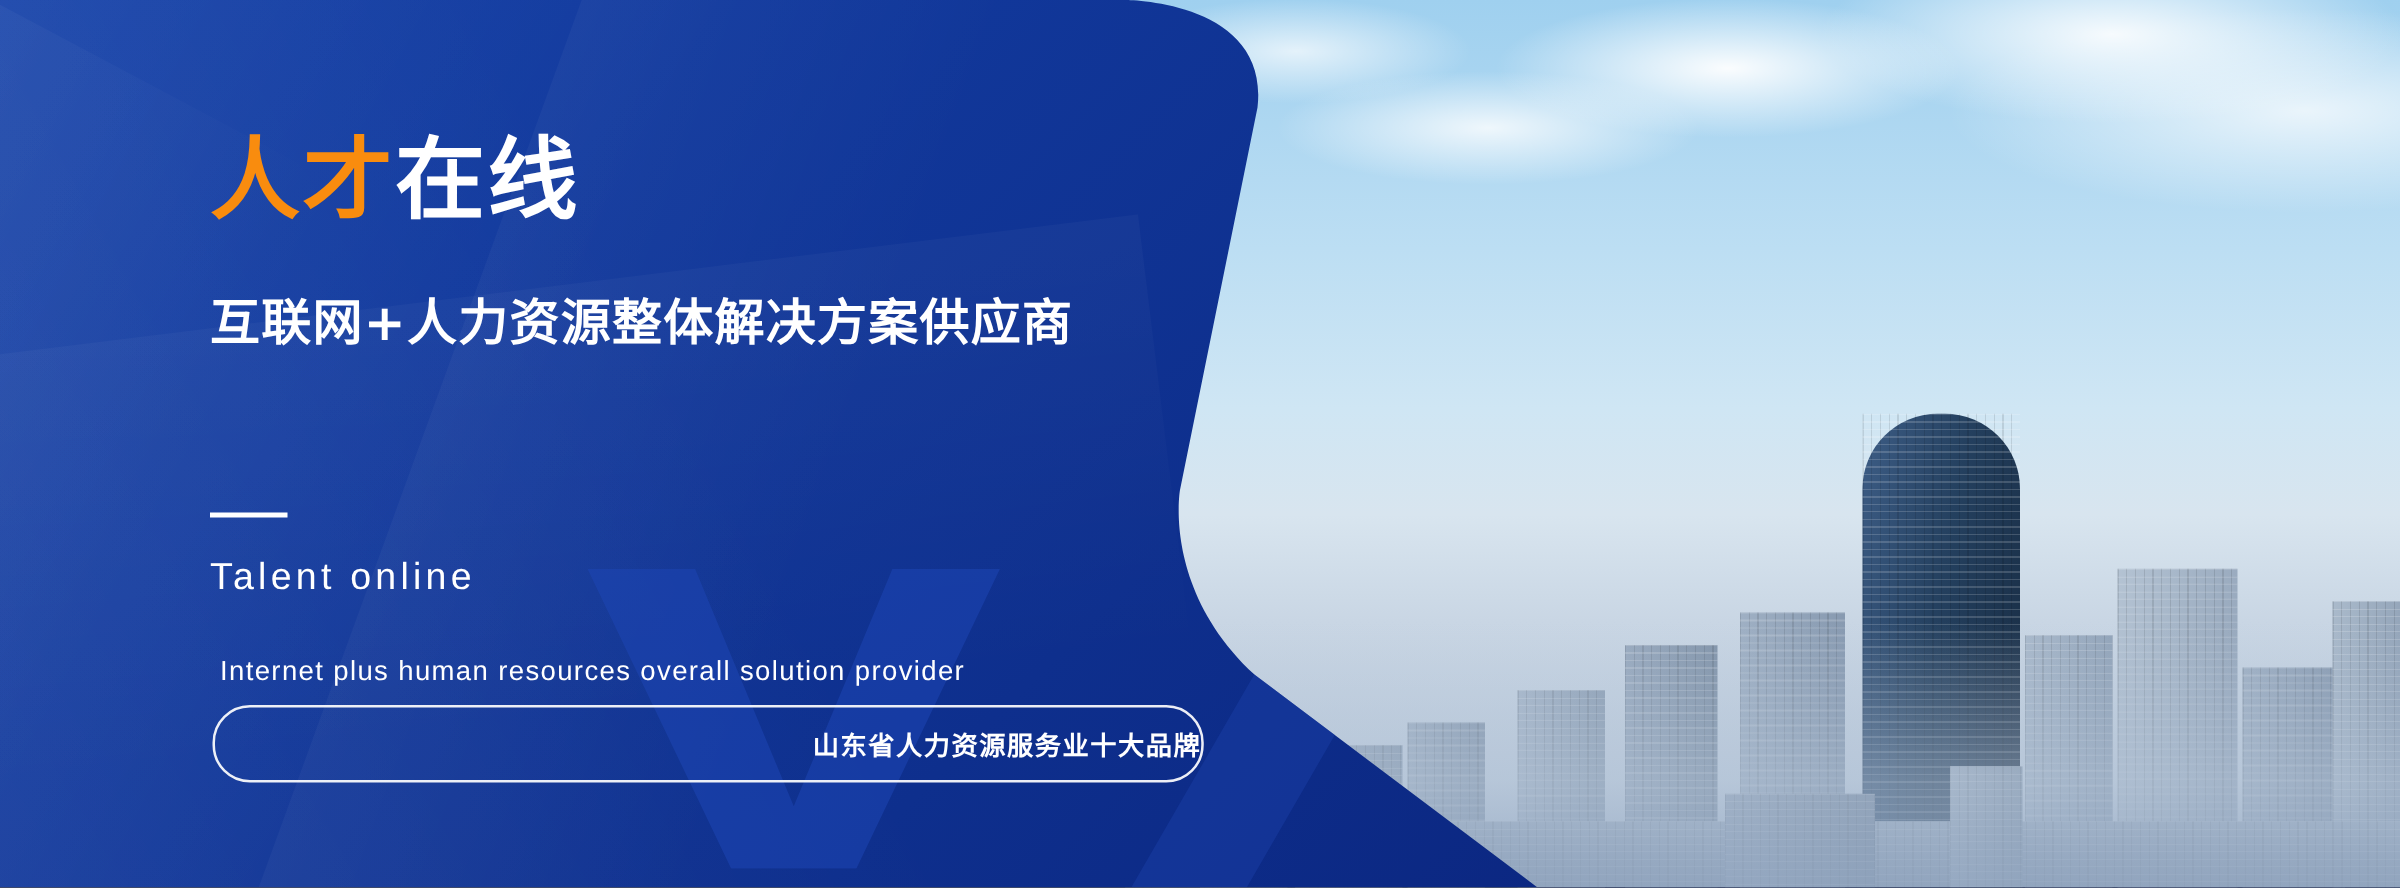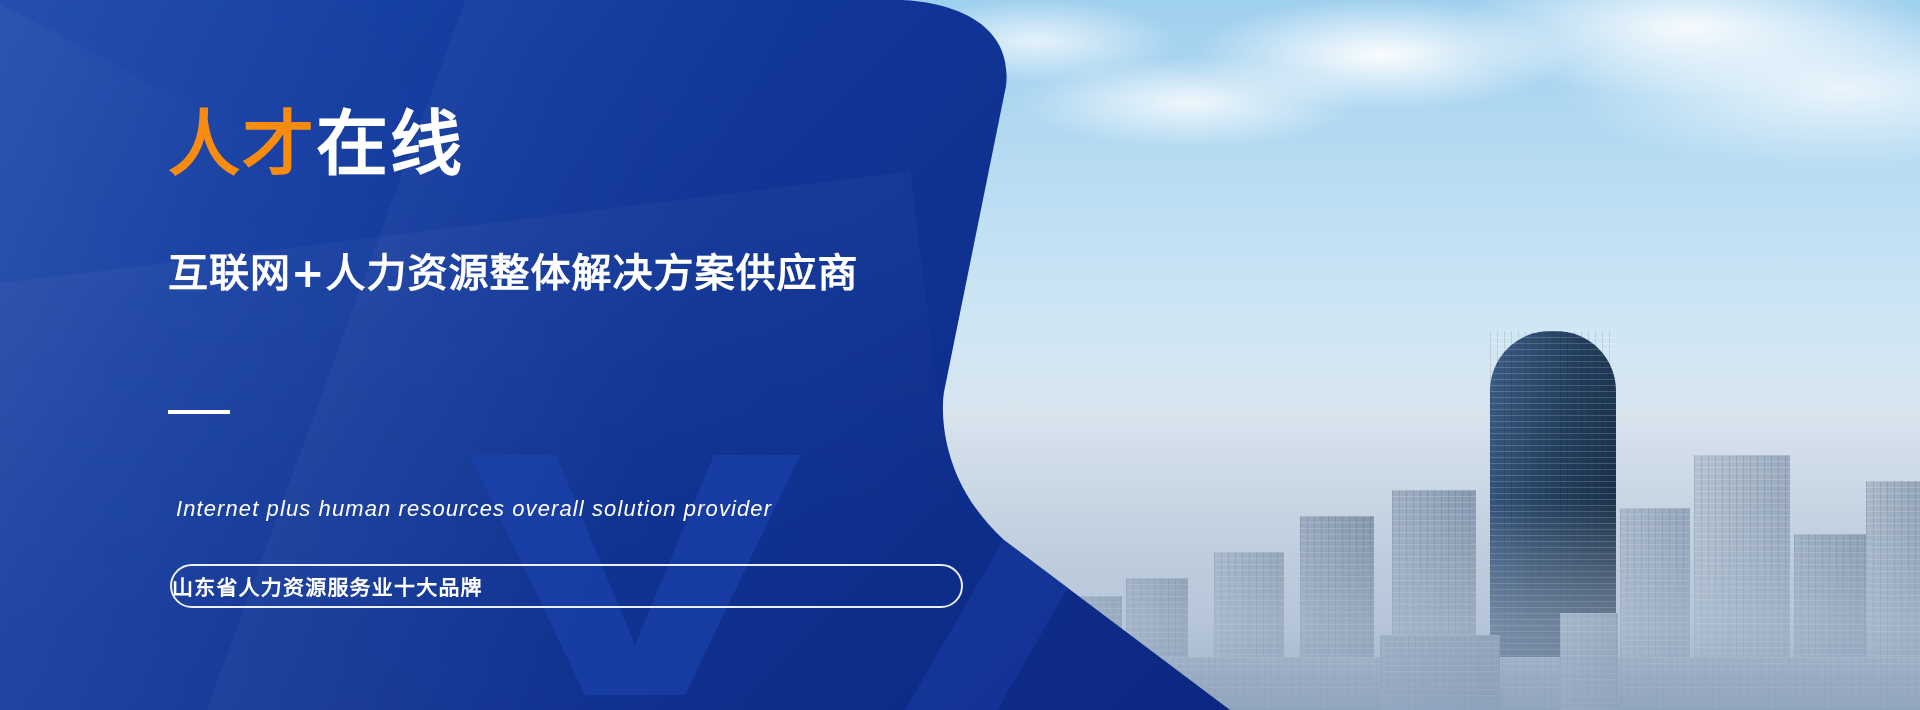--- a/index.html
+++ b/index.html
@@ -93,52 +93,51 @@
   .title{
     position:absolute; left:168px; top:108px;
     font-size:72px; font-weight:700; line-height:1;
     letter-spacing:2px; white-space:nowrap;
     font-family:"DejaVu Sans","Liberation Sans",sans-serif;
   }
   .title .accent{ color:#F98C0E; }
   .title .plain{ color:#ffffff; }
 
   .subtitle{
-    position:absolute; left:168px; top:251px;
+    position:absolute; left:168px; top:237px;
     font-size:40px; font-weight:700; color:#ffffff;
     letter-spacing:1px; white-space:nowrap; line-height:1.1;
     font-family:"DejaVu Sans","Liberation Sans",sans-serif;
   }
 
   .rule{
     position:absolute; left:168px; top:410px;
     width:62px; height:4px; background:#ffffff;
   }
 
   .en-title{
     position:absolute; left:168px; top:447px;
     font-size:30px; font-weight:300; color:#ffffff;
     letter-spacing:3.4px; white-space:nowrap; line-height:1;
     font-family:"Liberation Sans","DejaVu Sans",sans-serif;
   }
 
   .en-sub{
-    position:absolute; left:176px; top:498px;
+    position:absolute; left:176px; top:526px;
     font-size:22px; font-weight:400; color:#ffffff;
     letter-spacing:1.1px; white-space:nowrap; line-height:1;
     font-family:"Liberation Sans","DejaVu Sans",sans-serif;
-    font-style:italic;
   }
 
   .pill{
     position:absolute; left:170px; top:564px;
-    width:793px; height:44px;
+    width:793px; height:62px;
     border:2px solid rgba(255,255,255,.92);
     border-radius:30px;
-    display:flex; align-items:center; justify-content:flex-start;
+    display:flex; align-items:center; justify-content:flex-end;
     gap:40px;
   }
   .pill-item{
     font-size:21px; font-weight:700; color:#ffffff;
     letter-spacing:1.2px; white-space:nowrap;
     font-family:"DejaVu Sans","Liberation Sans",sans-serif;
   }
 </style>
 </head>
 <body>
@@ -179,20 +178,21 @@
   <div class="content">
 
     <div class="title">
       <span class="accent">人才</span><span class="plain">在线</span>
     </div>
 
     <div class="subtitle">互联网+人力资源整体解决方案供应商</div>
 
     <div class="rule"></div>
 
+    <div class="en-title">Talent online</div>
 
     <div class="en-sub">Internet plus human resources overall solution provider</div>
 
     <div class="pill">
       <span class="pill-item">山东省人力资源服务业十大品牌</span>
     </div>
 
   </div>
 </div>
 

